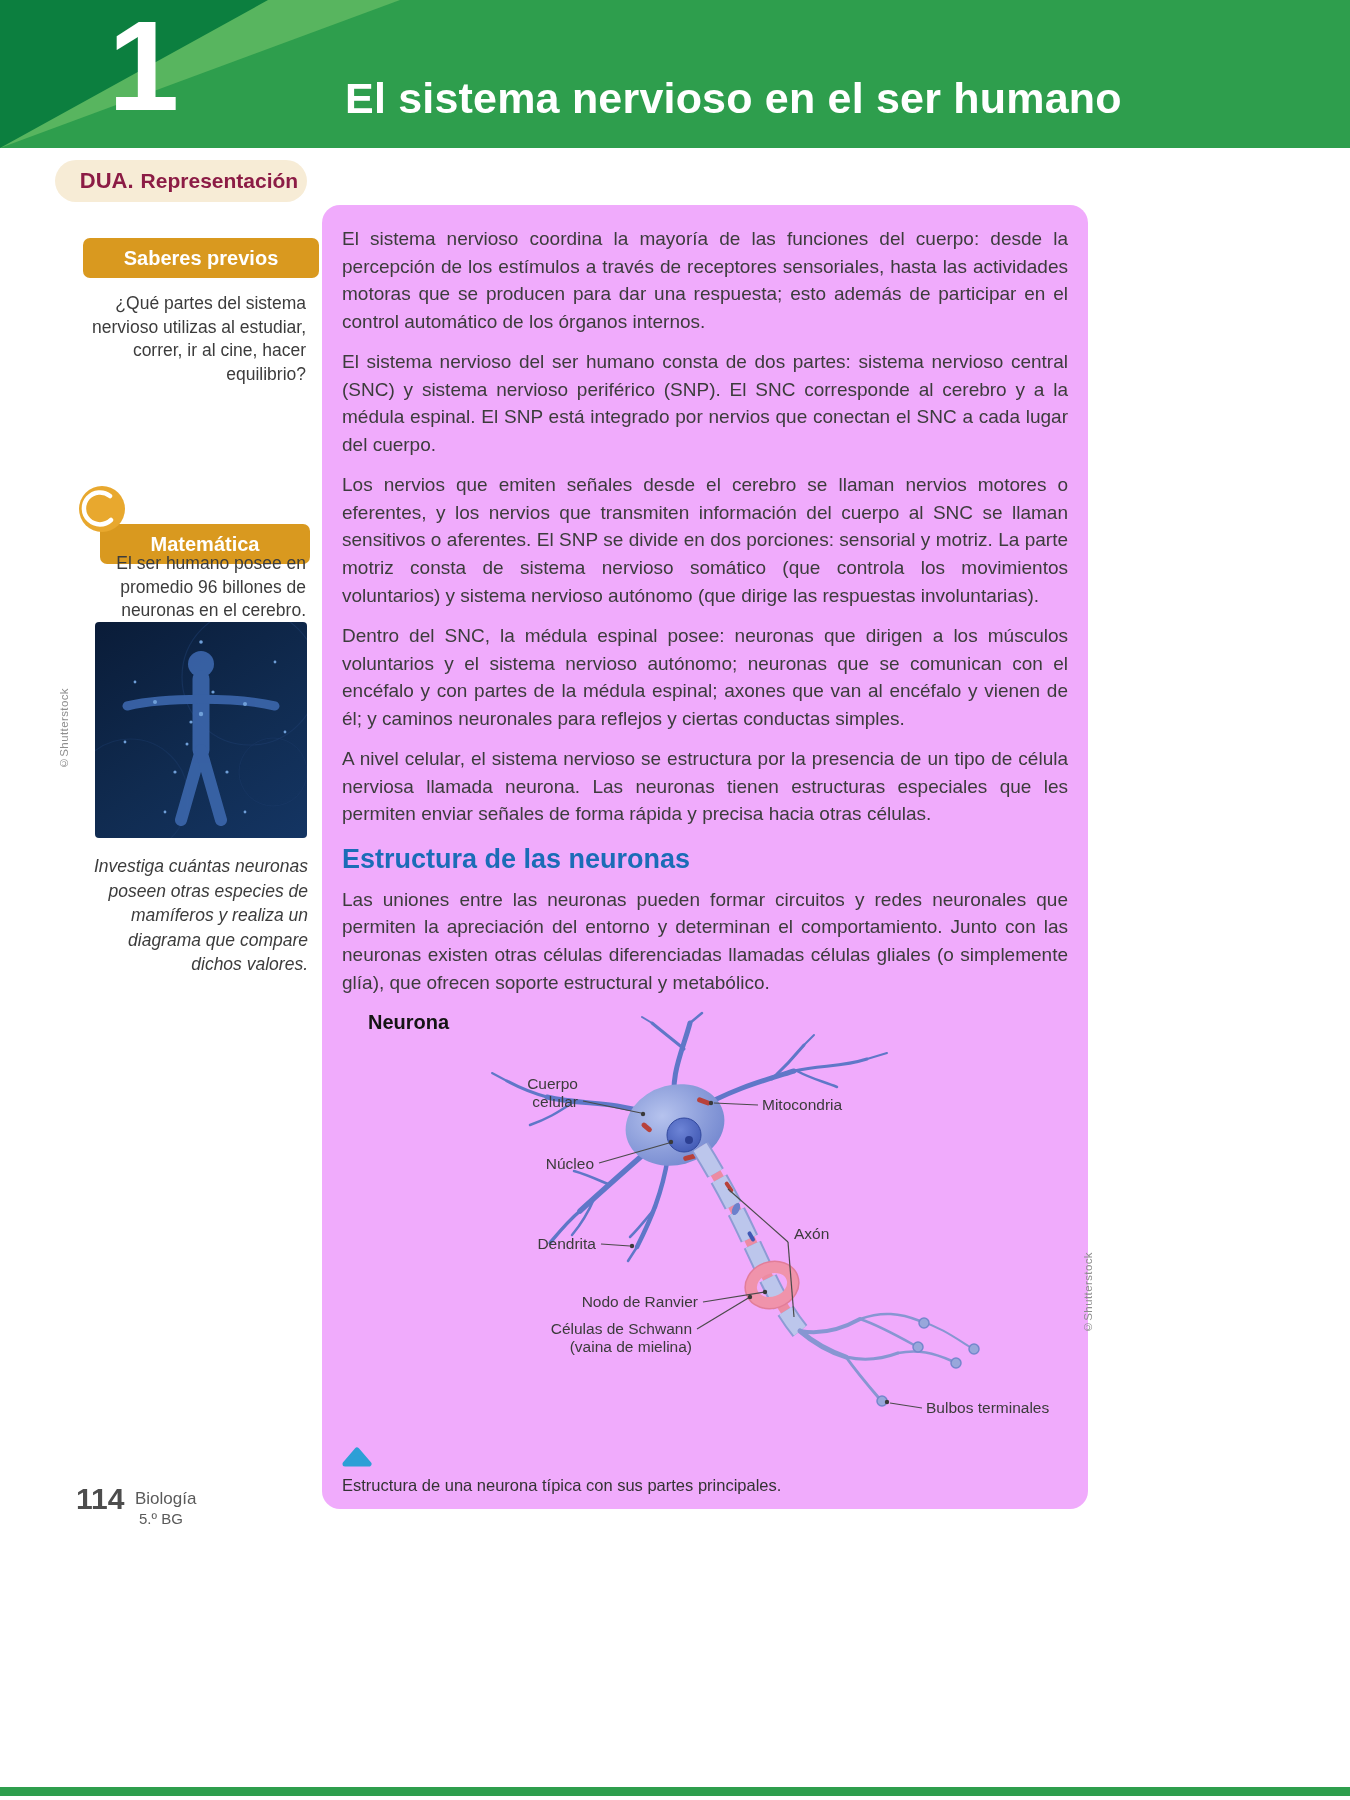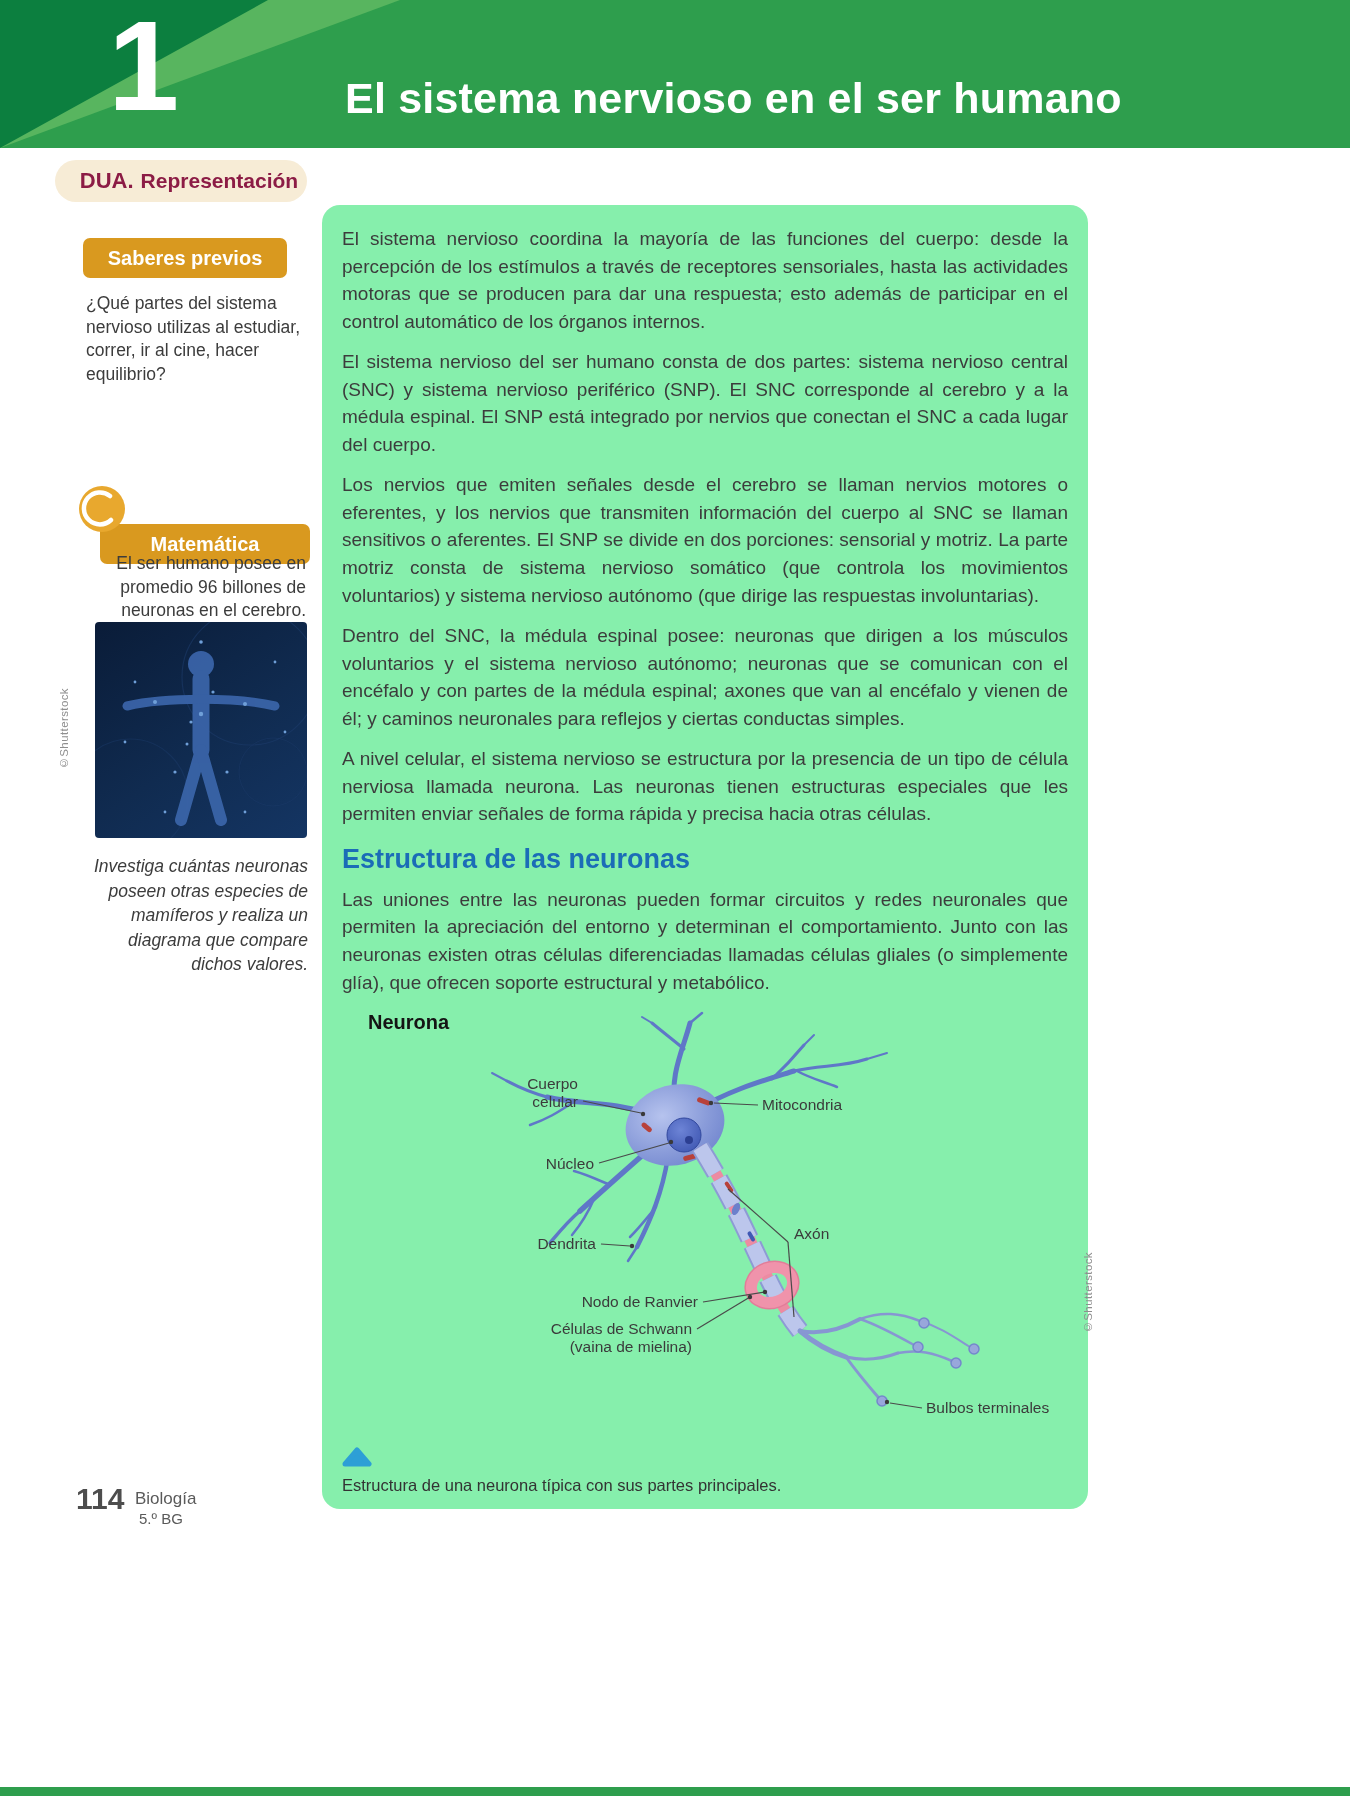--- a/index.html
+++ b/index.html
@@ -11,37 +11,37 @@
   .tri-light{position:absolute;top:0;left:0;width:400px;height:148px;background:#58b55f;clip-path:polygon(0 0,100% 0,0 100%);}
   .tri-dark{position:absolute;top:0;left:0;width:268px;height:148px;background:#0c7f3f;clip-path:polygon(0 0,100% 0,0 100%);}
   .unit-number{position:absolute;left:108px;top:-8px;font-size:128px;font-weight:bold;color:#ffffff;line-height:148px;}
   .unit-title{position:absolute;left:345px;top:74px;margin:0;font-size:43px;font-weight:bold;color:#ffffff;letter-spacing:.2px;}
 
   .dua-pill{position:absolute;left:55px;top:160px;width:252px;height:42px;background:#f7ecd6;border-radius:22px;display:flex;align-items:center;justify-content:center;gap:7px;}
   .dua-strong{color:#8c1c45;font-weight:bold;font-size:22px;margin-left:16px;}
   .dua-rest{color:#8c1c45;font-weight:bold;font-size:21px;}
 
   
-  .ribbon{position:absolute;width:204px;height:40px;background:#d9991f;border-radius:7px;color:#fff;font-weight:bold;font-size:20px;text-align:center;line-height:40px;}
+  .ribbon{position:absolute;width:236px;height:40px;background:#d9991f;border-radius:7px;color:#fff;font-weight:bold;font-size:20px;text-align:center;line-height:40px;}
   .ribbon-fold{position:absolute;width:0;height:0;border-top:9px solid #9e6e10;border-left:9px solid transparent;}
   .saberes-ribbon{left:83px;top:238px;}
   .saberes-fold{left:74px;top:252px;border-top:9px solid transparent;border-right:9px solid #9e6e10;}
-  .saberes-text{position:absolute;left:86px;top:292px;width:220px;font-size:17.5px;line-height:1.35;color:#3c3c3c;}
+  .saberes-text{position:absolute;left:86px;top:292px;width:220px;text-align:right;font-size:17.5px;line-height:1.35;color:#3c3c3c;}
   .matematica-ribbon{left:100px;top:492px;width:210px;margin-top:32px;}
   .matematica-icon{position:absolute;left:77px;top:484px;width:50px;height:50px;}
   .fact-text{position:absolute;left:86px;top:552px;width:220px;text-align:right;font-size:17.5px;line-height:1.35;color:#3c3c3c;}
   .human-figure{position:absolute;left:95px;top:622px;width:212px;height:216px;border-radius:4px;overflow:hidden;background:linear-gradient(145deg,#0a1c38 0%,#102b50 55%,#143563 100%);}
   .activity-text{position:absolute;left:80px;top:854px;width:228px;text-align:right;font-size:17.5px;line-height:1.4;font-style:italic;color:#3c3c3c;}
 
   .credit-vert{position:absolute;writing-mode:vertical-rl;transform:rotate(180deg);font-size:11.5px;color:#8f8f8f;letter-spacing:.4px;}
   .credit-left{left:58px;top:688px;}
   .credit-right{left:1082px;top:1252px;}
 
   
-  .content-panel{position:absolute;left:322px;top:205px;width:766px;background:#86efac;border-radius:18px;padding:20px 20px 14px 20px;box-sizing:border-box;}
+  .content-panel{position:absolute;left:322px;top:205px;width:766px;background:#f0abfc;border-radius:18px;padding:20px 20px 14px 20px;box-sizing:border-box;}
   .content-panel p.body-p{margin:0 0 13px 0;font-size:19px;line-height:1.45;color:#3c3c3c;text-align:justify;}
   .section-heading{margin:16px 0 11px 0;font-size:27px;font-weight:bold;color:#1b6cb7;}
 
   .diagram{position:relative;height:432px;margin-top:4px;}
   .diagram-title{position:absolute;left:26px;top:2px;font-size:20px;font-weight:bold;color:#141414;}
   .neuron-svg{position:absolute;left:0;top:0;width:726px;height:432px;}
   .neuron-svg text{font-family:"Liberation Sans",sans-serif;font-size:15.5px;fill:#3b3b3b;}
 
   .caption-row{margin-top:6px;}
   .caption-text{margin:5px 0 0 0;font-size:16.5px;color:#333333;text-align:left;}

